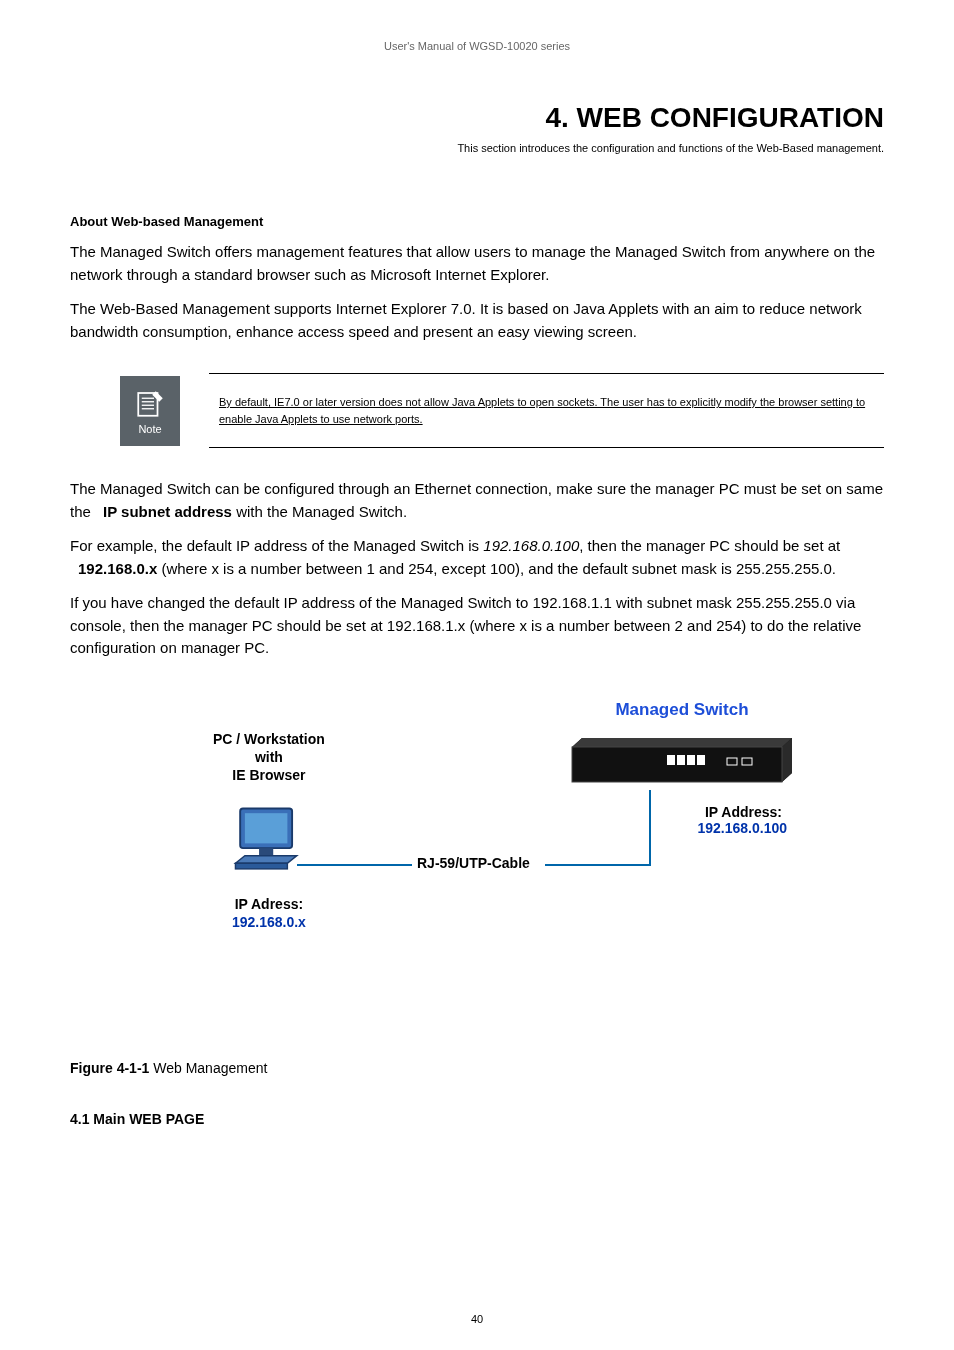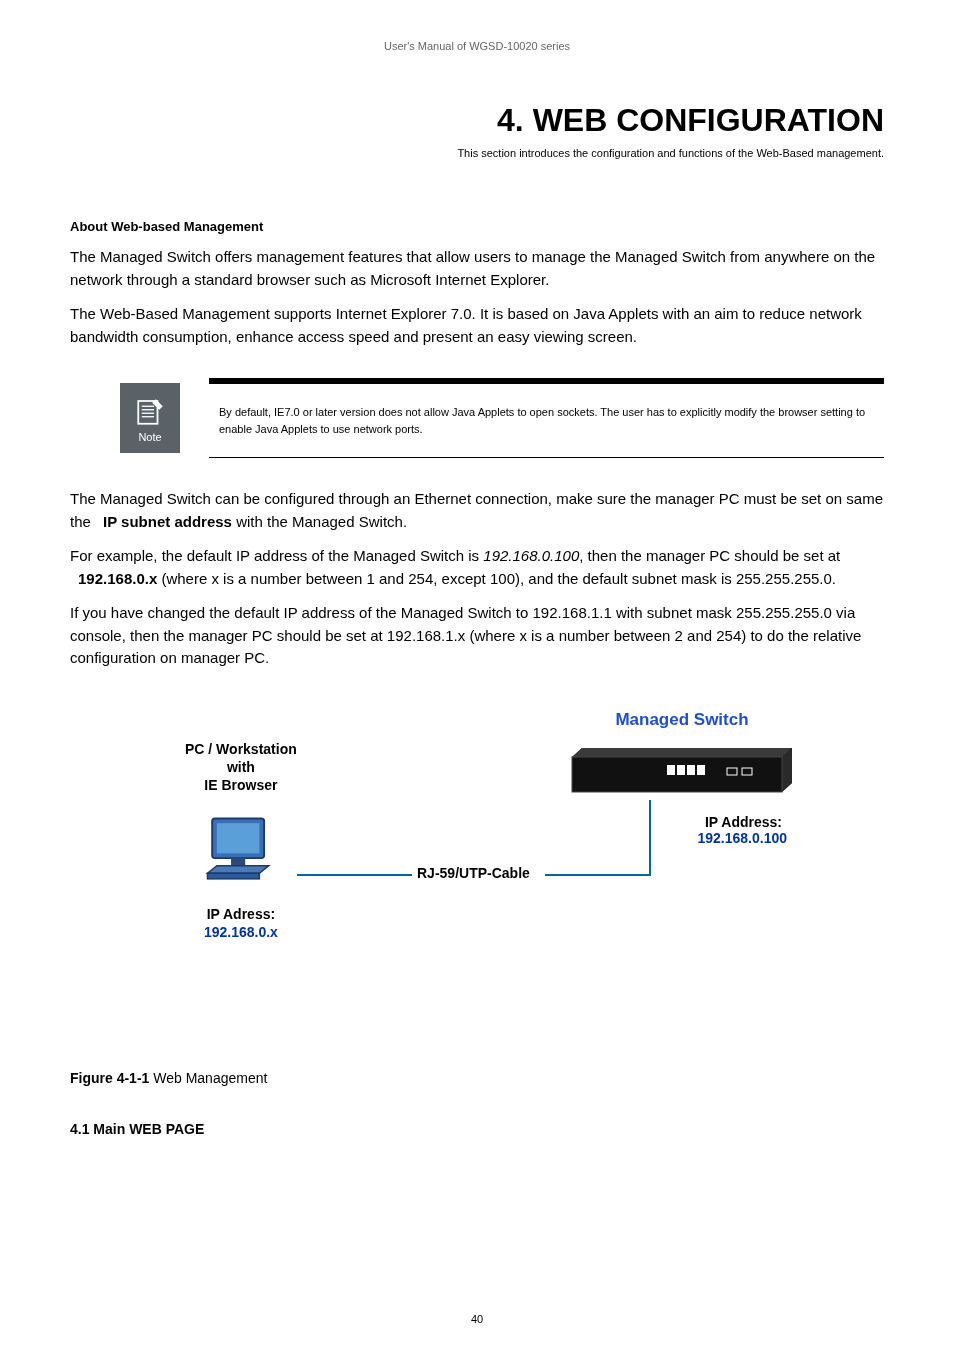--- a/index.html
+++ b/index.html
@@ -19,21 +19,21 @@
     .page-header {
       text-align: center;
       font-size: 11px;
       color: #666;
       margin-bottom: 50px;
     }
     .chapter-section {
       margin-bottom: 60px;
     }
     .chapter-title {
-      font-size: 32px;
+      font-size: 28px;
       font-weight: bold;
       text-align: right;
       margin-bottom: 8px;
     }
     .chapter-subtitle {
       font-size: 11px;
       text-align: right;
       margin-bottom: 60px;
     }
     .section-heading {
@@ -66,44 +66,45 @@
       width: 35px;
       height: 35px;
     }
     .note-label {
       color: #ffffff;
       font-size: 11px;
       margin-top: 2px;
     }
     .note-content {
       flex: 1;
-      border-top: 6px solid #000000;
+      border-top: 1px solid #000000;
       border-bottom: 1px solid #000;
       padding: 20px 10px;
       font-size: 11px;
       line-height: 1.5;
+      text-decoration: underline;
     }
     .section-number {
       font-size: 14px;
       font-weight: bold;
       margin-bottom: 12px;
     }
     .bold-inline {
       font-weight: bold;
       padding-left: 8px;
     }
     .diagram-container {
       margin: 40px auto;
       width: 680px;
       position: relative;
       height: 320px;
     }
     .pc-section {
       position: absolute;
-      left: 48px;
+      left: 76px;
       top: 30px;
       text-align: center;
     }
     .pc-label {
       font-size: 14px;
       font-weight: bold;
       line-height: 1.3;
     }
     .pc-icon {
       margin-top: 15px;

